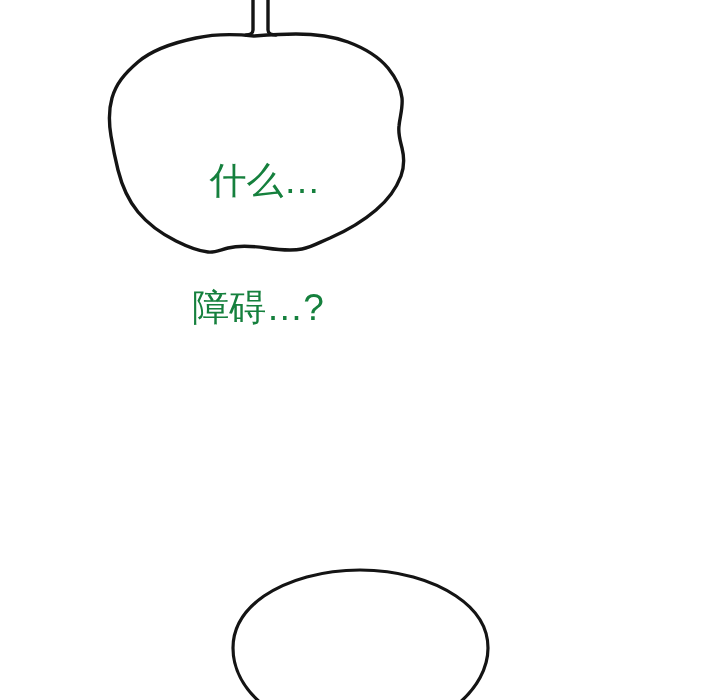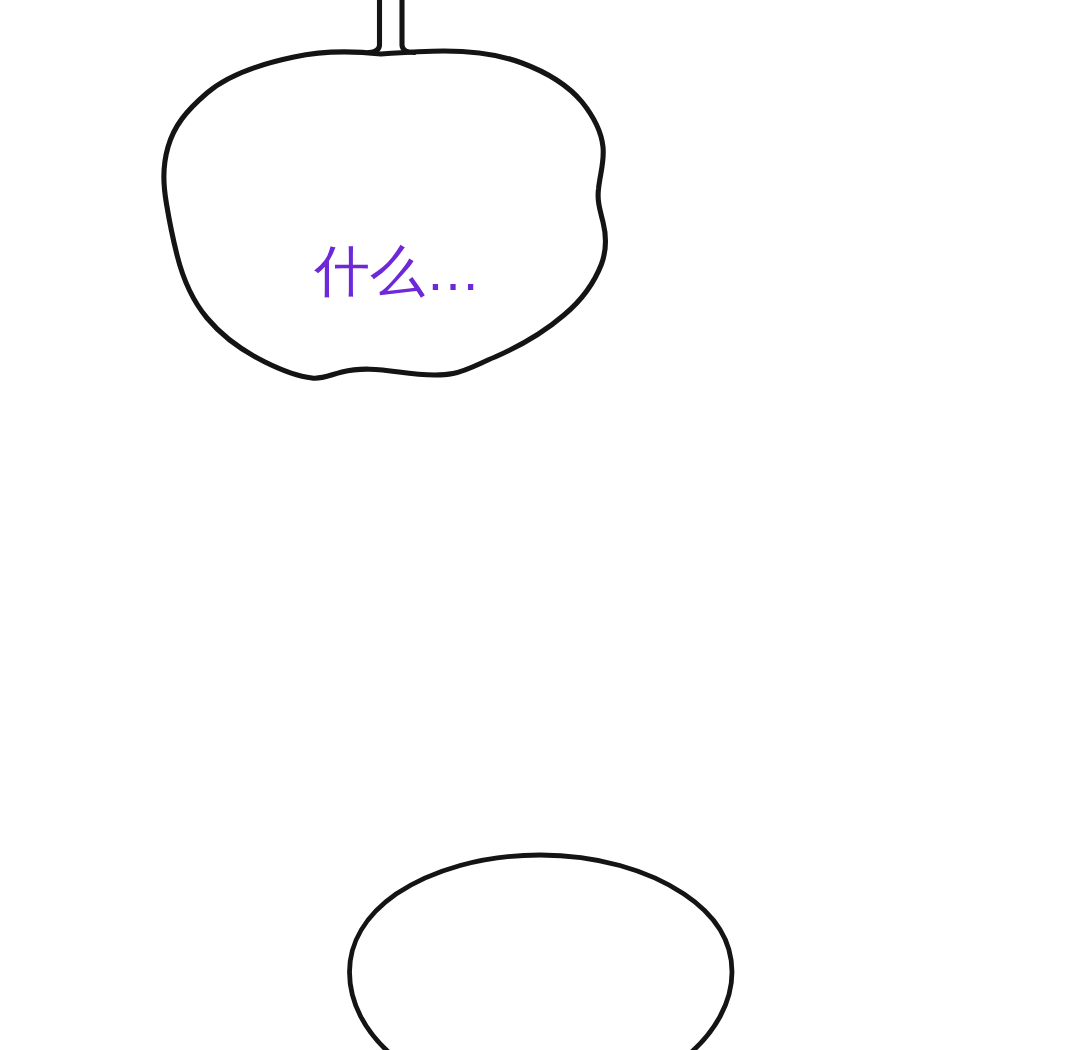--- a/index.html
+++ b/index.html
@@ -24,21 +24,21 @@
   #panel-svg {
     position: absolute;
     left: 0;
     top: 0;
     width: 720px;
     height: 700px;
     display: block;
   }
   .bubble-text {
     position: absolute;
-    color: #6d28d9;
+    color: #15803d;
     font-family: "Liberation Sans", "DejaVu Sans", sans-serif;
     line-height: 1.0;
     white-space: pre;
     -webkit-font-smoothing: antialiased;
   }
   
   #top-bubble-text {
     left: 110px;
     top: 88px;
     width: 296px;
@@ -112,19 +112,20 @@
            L 458 712
            L 458 704
            C 477 688, 488 668, 488 648
            C 488 628, 477 610, 456 596
            C 432 580, 398 570, 360 570 Z"></path>
     </g>
   </svg>
 
   <div class="bubble-text" id="top-bubble-text">
     <span class="line line-1">什么…</span>
+    <span class="line line-2">障碍…?</span>
   </div>
 
   <div class="bubble-text" id="bottom-bubble-text">
     
   </div>
 
 </div>
 
 </body></html>

